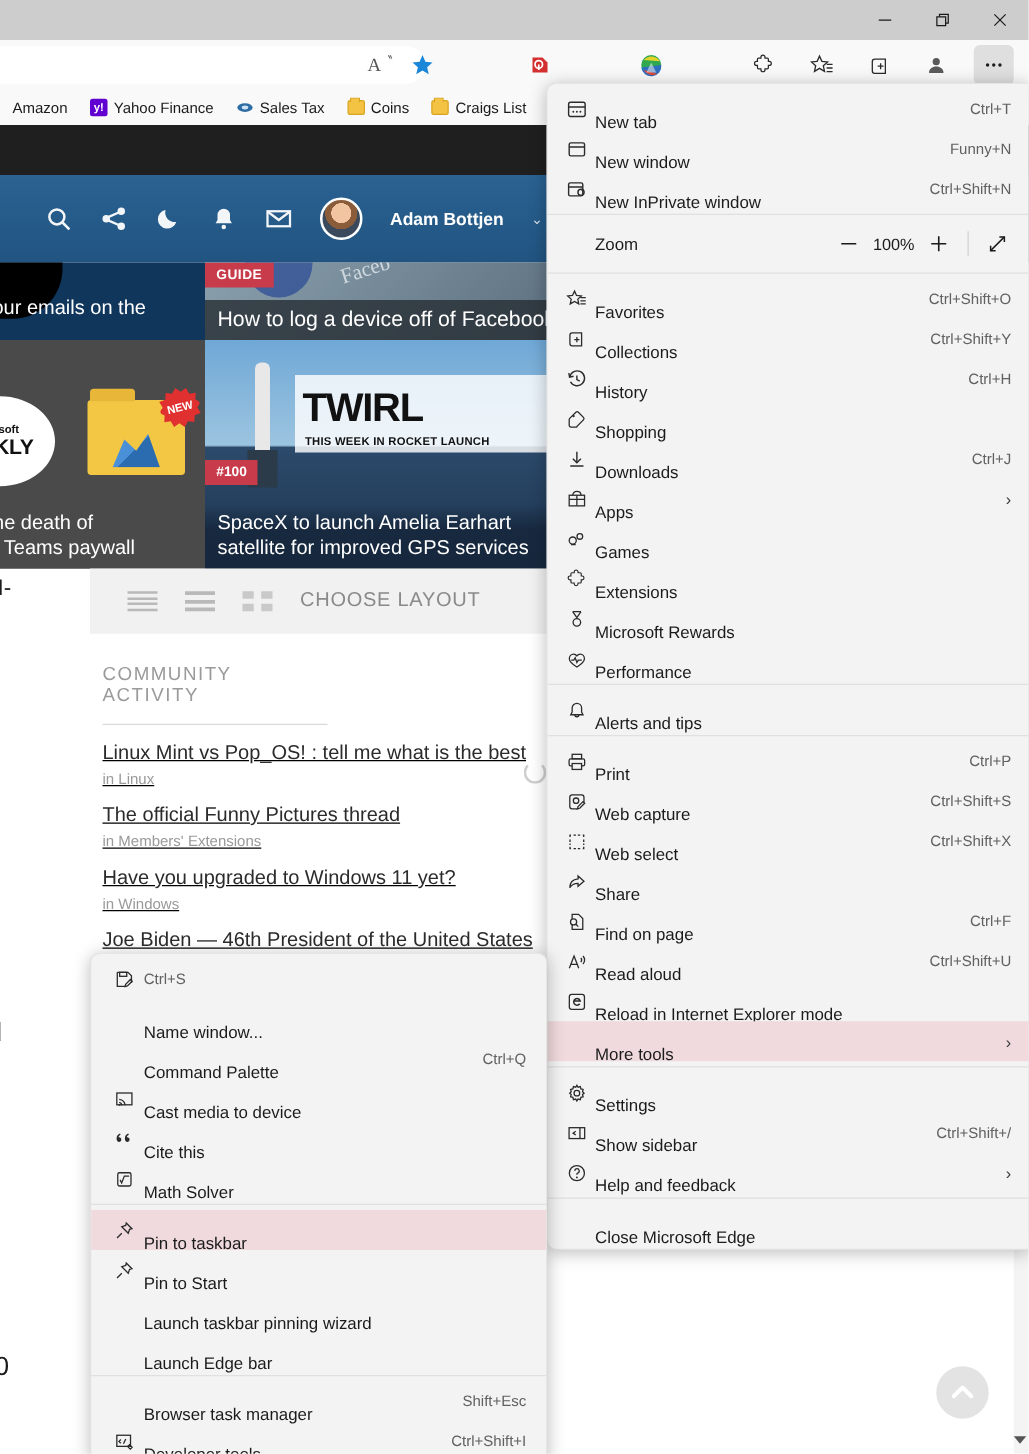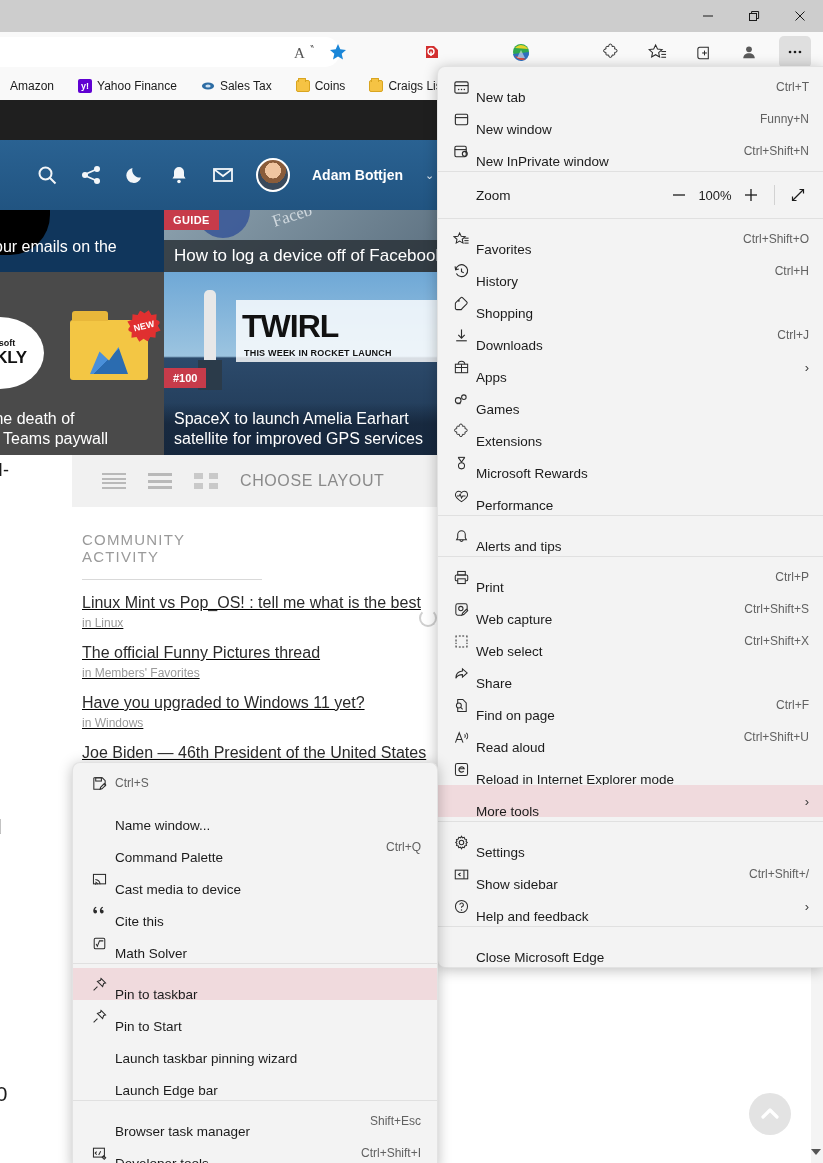--- a/index.html
+++ b/index.html
@@ -32,21 +32,21 @@
   }
   .tb-icon {
     position: absolute; top: 36px; width: 32px; height: 32px;
     display: flex; align-items: center; justify-content: center;
   }
   .tb-icon.menu-open { background: #dfdfdf; border-radius: 5px; }
   .readaloud { font-size: 15px; color: #555; font-family: "Liberation Serif", serif; }
 
   .bookmarks {
     position: absolute; left: 0; top: 72px; width: 823px; height: 28px;
-    background: #f9f9f9; display: flex; align-items: center; gap: 14px;
+    background: #f9f9f9; display: flex; align-items: center; gap: 8px;
     padding-left: 0px; font-size: 12px; color: #1b1b1b; white-space: nowrap; text-align: right;
   }
   .bm { display: flex; align-items: center; gap: 5px; padding: 3px 5px; border-radius: 4px; }
   .bm-ico { width: 14px; height: 14px; display:inline-flex; align-items:center; justify-content:center; font-size: 11px; }
   .folder-ico {
     width: 15px; height: 12px; background: #f5c344; border-radius: 2px; position: relative;
     border: 1px solid #d9a520;
   }
   .folder-ico:before {
     content:''; position:absolute; left:1px; top:-3px; width:6px; height:3px;
@@ -407,21 +407,21 @@
     </div>
     <div style="position:relative;padding:0 10px;">
       <div class="section-title">COMMUNITY ACTIVITY</div>
       <div class="refresh-ico"></div>
       <div class="thread">
         <div class="ti">Linux Mint vs Pop_OS! : tell me what is the best</div>
         <div class="sub">in Linux</div>
       </div>
       <div class="thread">
         <div class="ti">The official Funny Pictures thread</div>
-        <div class="sub">in Members' Favorites</div>
+        <div class="sub">in Members' Extensions</div>
       </div>
       <div class="thread">
         <div class="ti">Have you upgraded to Windows 11 yet?</div>
         <div class="sub">in Windows</div>
       </div>
       <div class="thread">
         <div class="ti">Joe Biden — 46th President of the United States</div>
         <div class="sub">in Domestic Politics</div>
       </div>
     </div>
@@ -513,20 +513,31 @@
             <polygon points="7,2 8.7,5.7 12.8,6.1 9.8,8.8 10.6,12.8 7,10.7 3.4,12.8 4.2,8.8 1.2,6.1 5.3,5.7" fill="none" stroke="#2b2b2b" stroke-width="1.1"></polygon>
             <line x1="12" y1="7.6" x2="16.5" y2="7.6" stroke="#2b2b2b" stroke-width="1.1"></line>
             <line x1="12" y1="10.2" x2="16.5" y2="10.2" stroke="#2b2b2b" stroke-width="1.1"></line>
             <line x1="12" y1="12.8" x2="16.5" y2="12.8" stroke="#2b2b2b" stroke-width="1.1"></line>
           </svg>
     </span>
     <span class="lbl">Favorites</span>
     <span class="acc">Ctrl+Shift+O</span>
   </div>
 
+  <div class="mi">
+    <span class="ico">
+      <svg class="i" width="17" height="17" viewBox="0 0 18 18">
+            <path d="M5 3.5c-1.1 0-1.9.9-1.9 2v7c0 1.1.8 2 1.9 2h8V3.5z" fill="none" stroke="#2b2b2b" stroke-width="1.1"></path>
+            <line x1="9" y1="7" x2="9" y2="11.5" stroke="#2b2b2b" stroke-width="1.1"></line>
+            <line x1="6.8" y1="9.2" x2="11.2" y2="9.2" stroke="#2b2b2b" stroke-width="1.1"></line>
+          </svg>
+    </span>
+    <span class="lbl">Collections</span>
+    <span class="acc">Ctrl+Shift+Y</span>
+  </div>
 
   <div class="mi">
     <span class="ico">
       <svg class="i" width="17" height="17" viewBox="0 0 18 18">
             <path d="M3 7a6.3 6.3 0 1 1 .6 4" fill="none" stroke="#2b2b2b" stroke-width="1.2"></path>
             <polyline points="2.2,3.6 2.8,7.2 6.2,6.4" fill="none" stroke="#2b2b2b" stroke-width="1.2"></polyline>
             <polyline points="9,5.8 9,9.2 11.4,10.4" fill="none" stroke="#2b2b2b" stroke-width="1.2"></polyline>
           </svg>
     </span>
     <span class="lbl">History</span>

